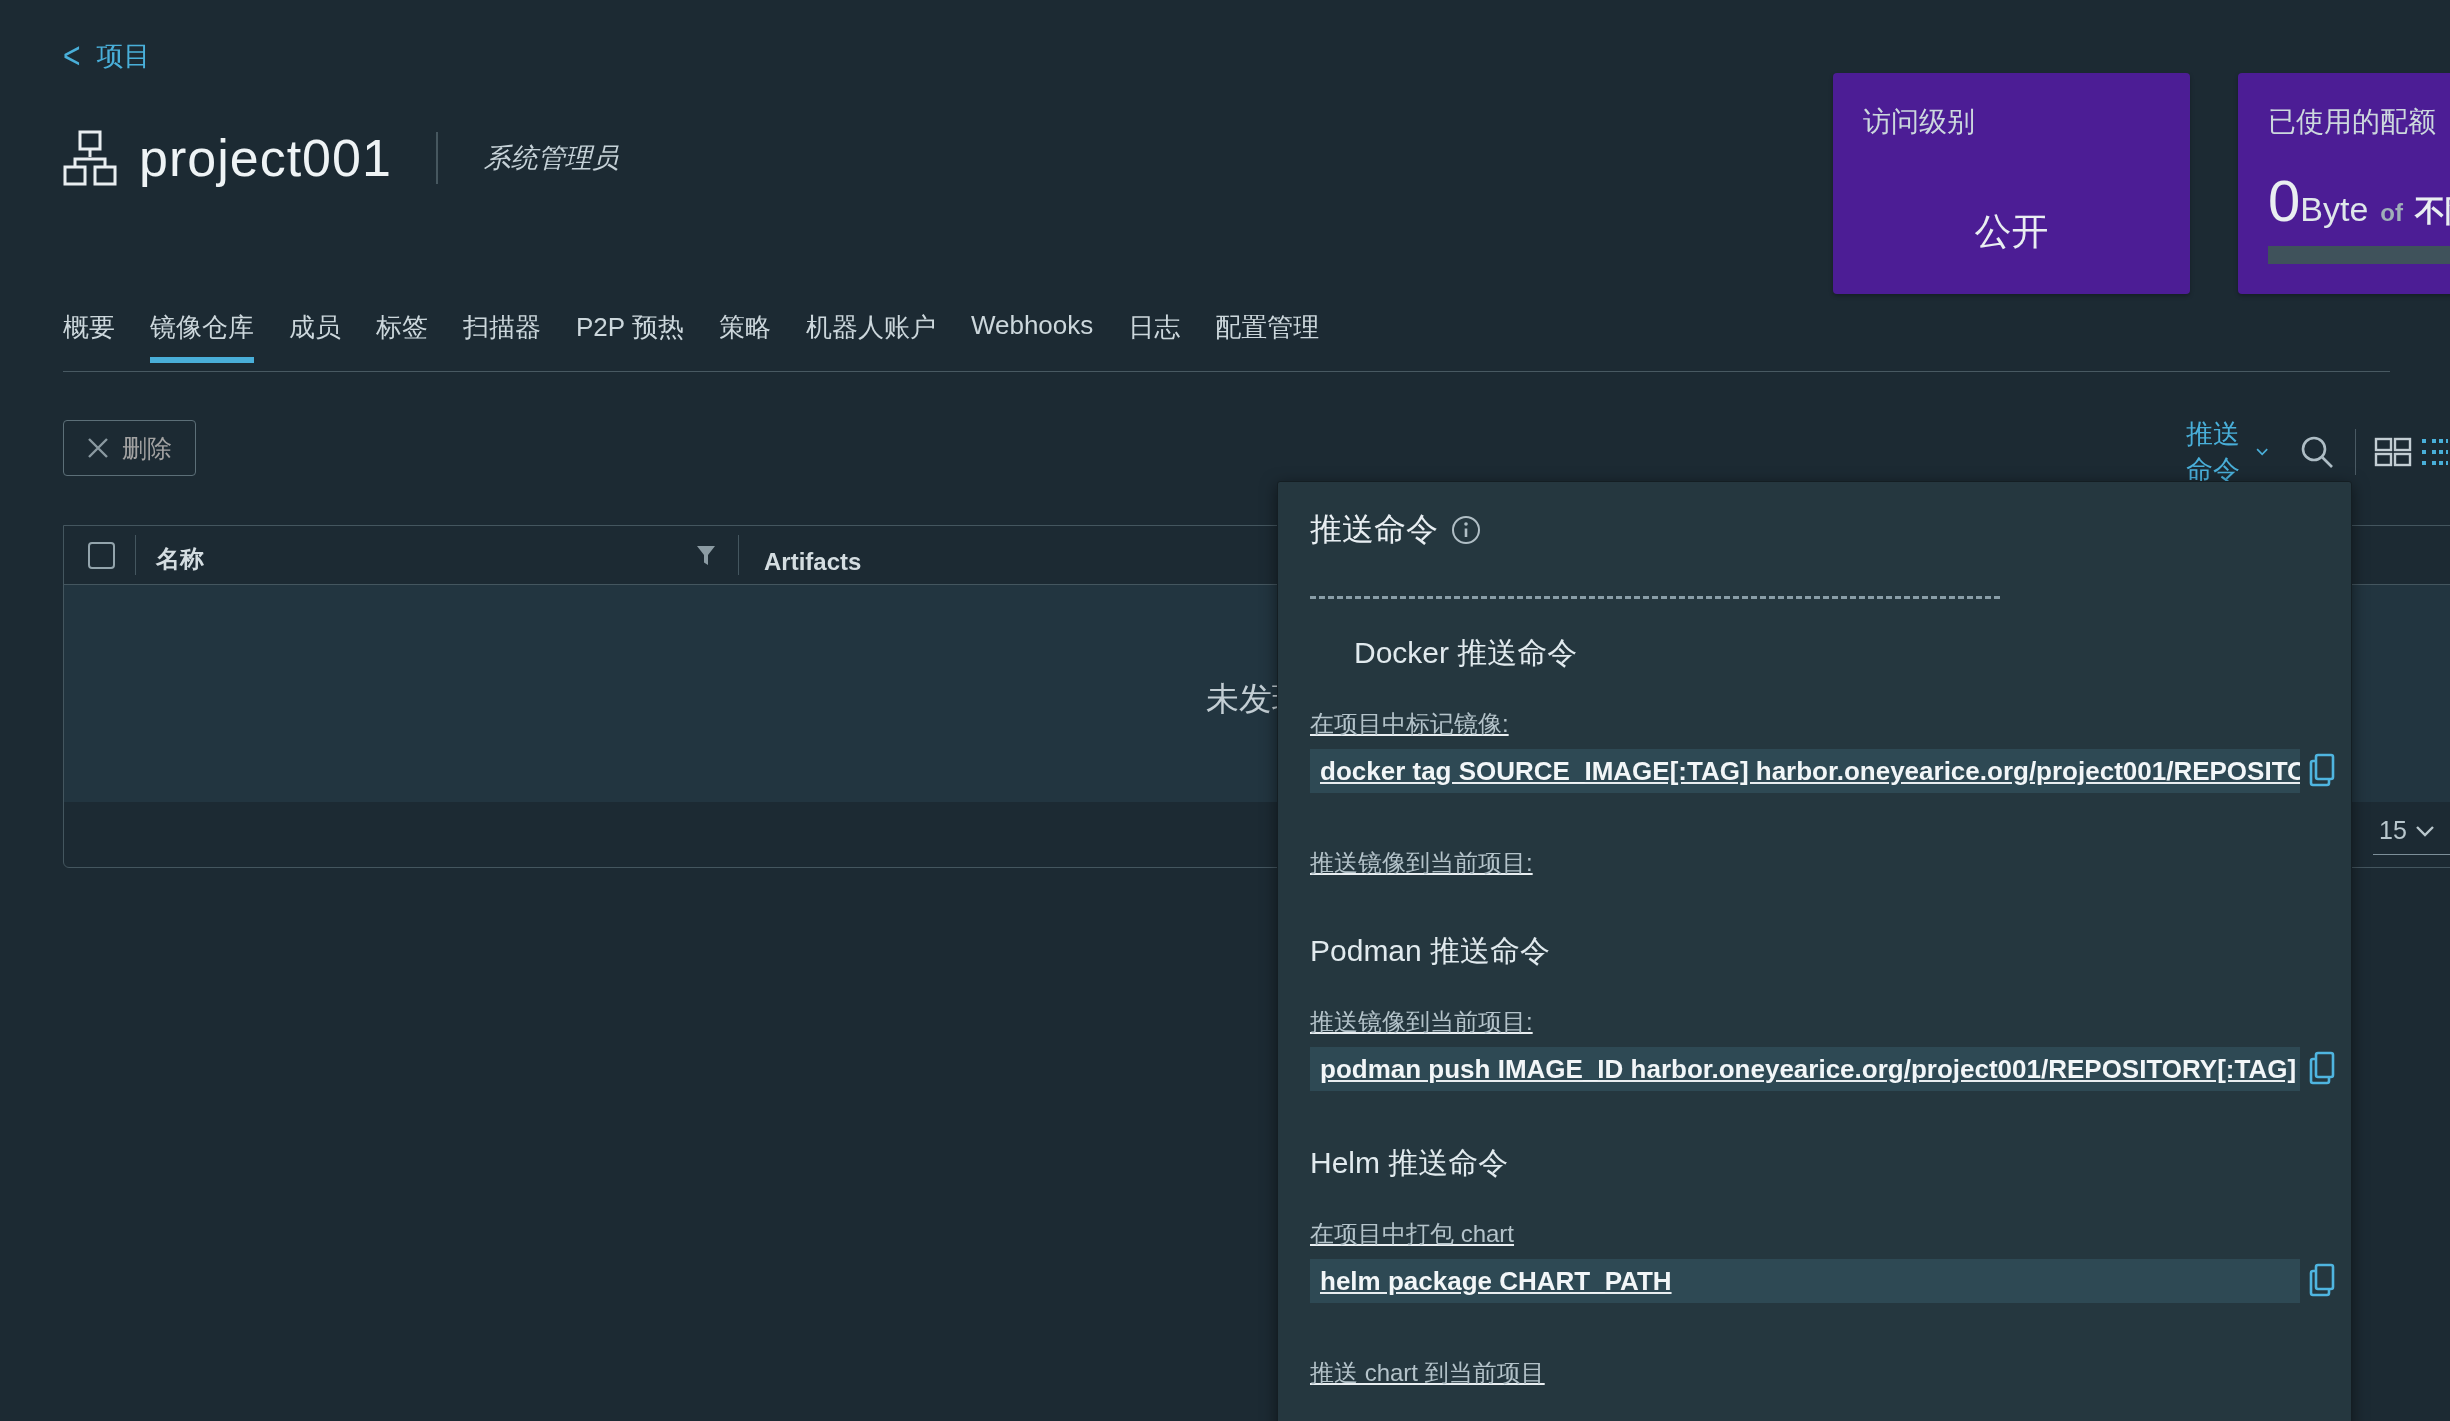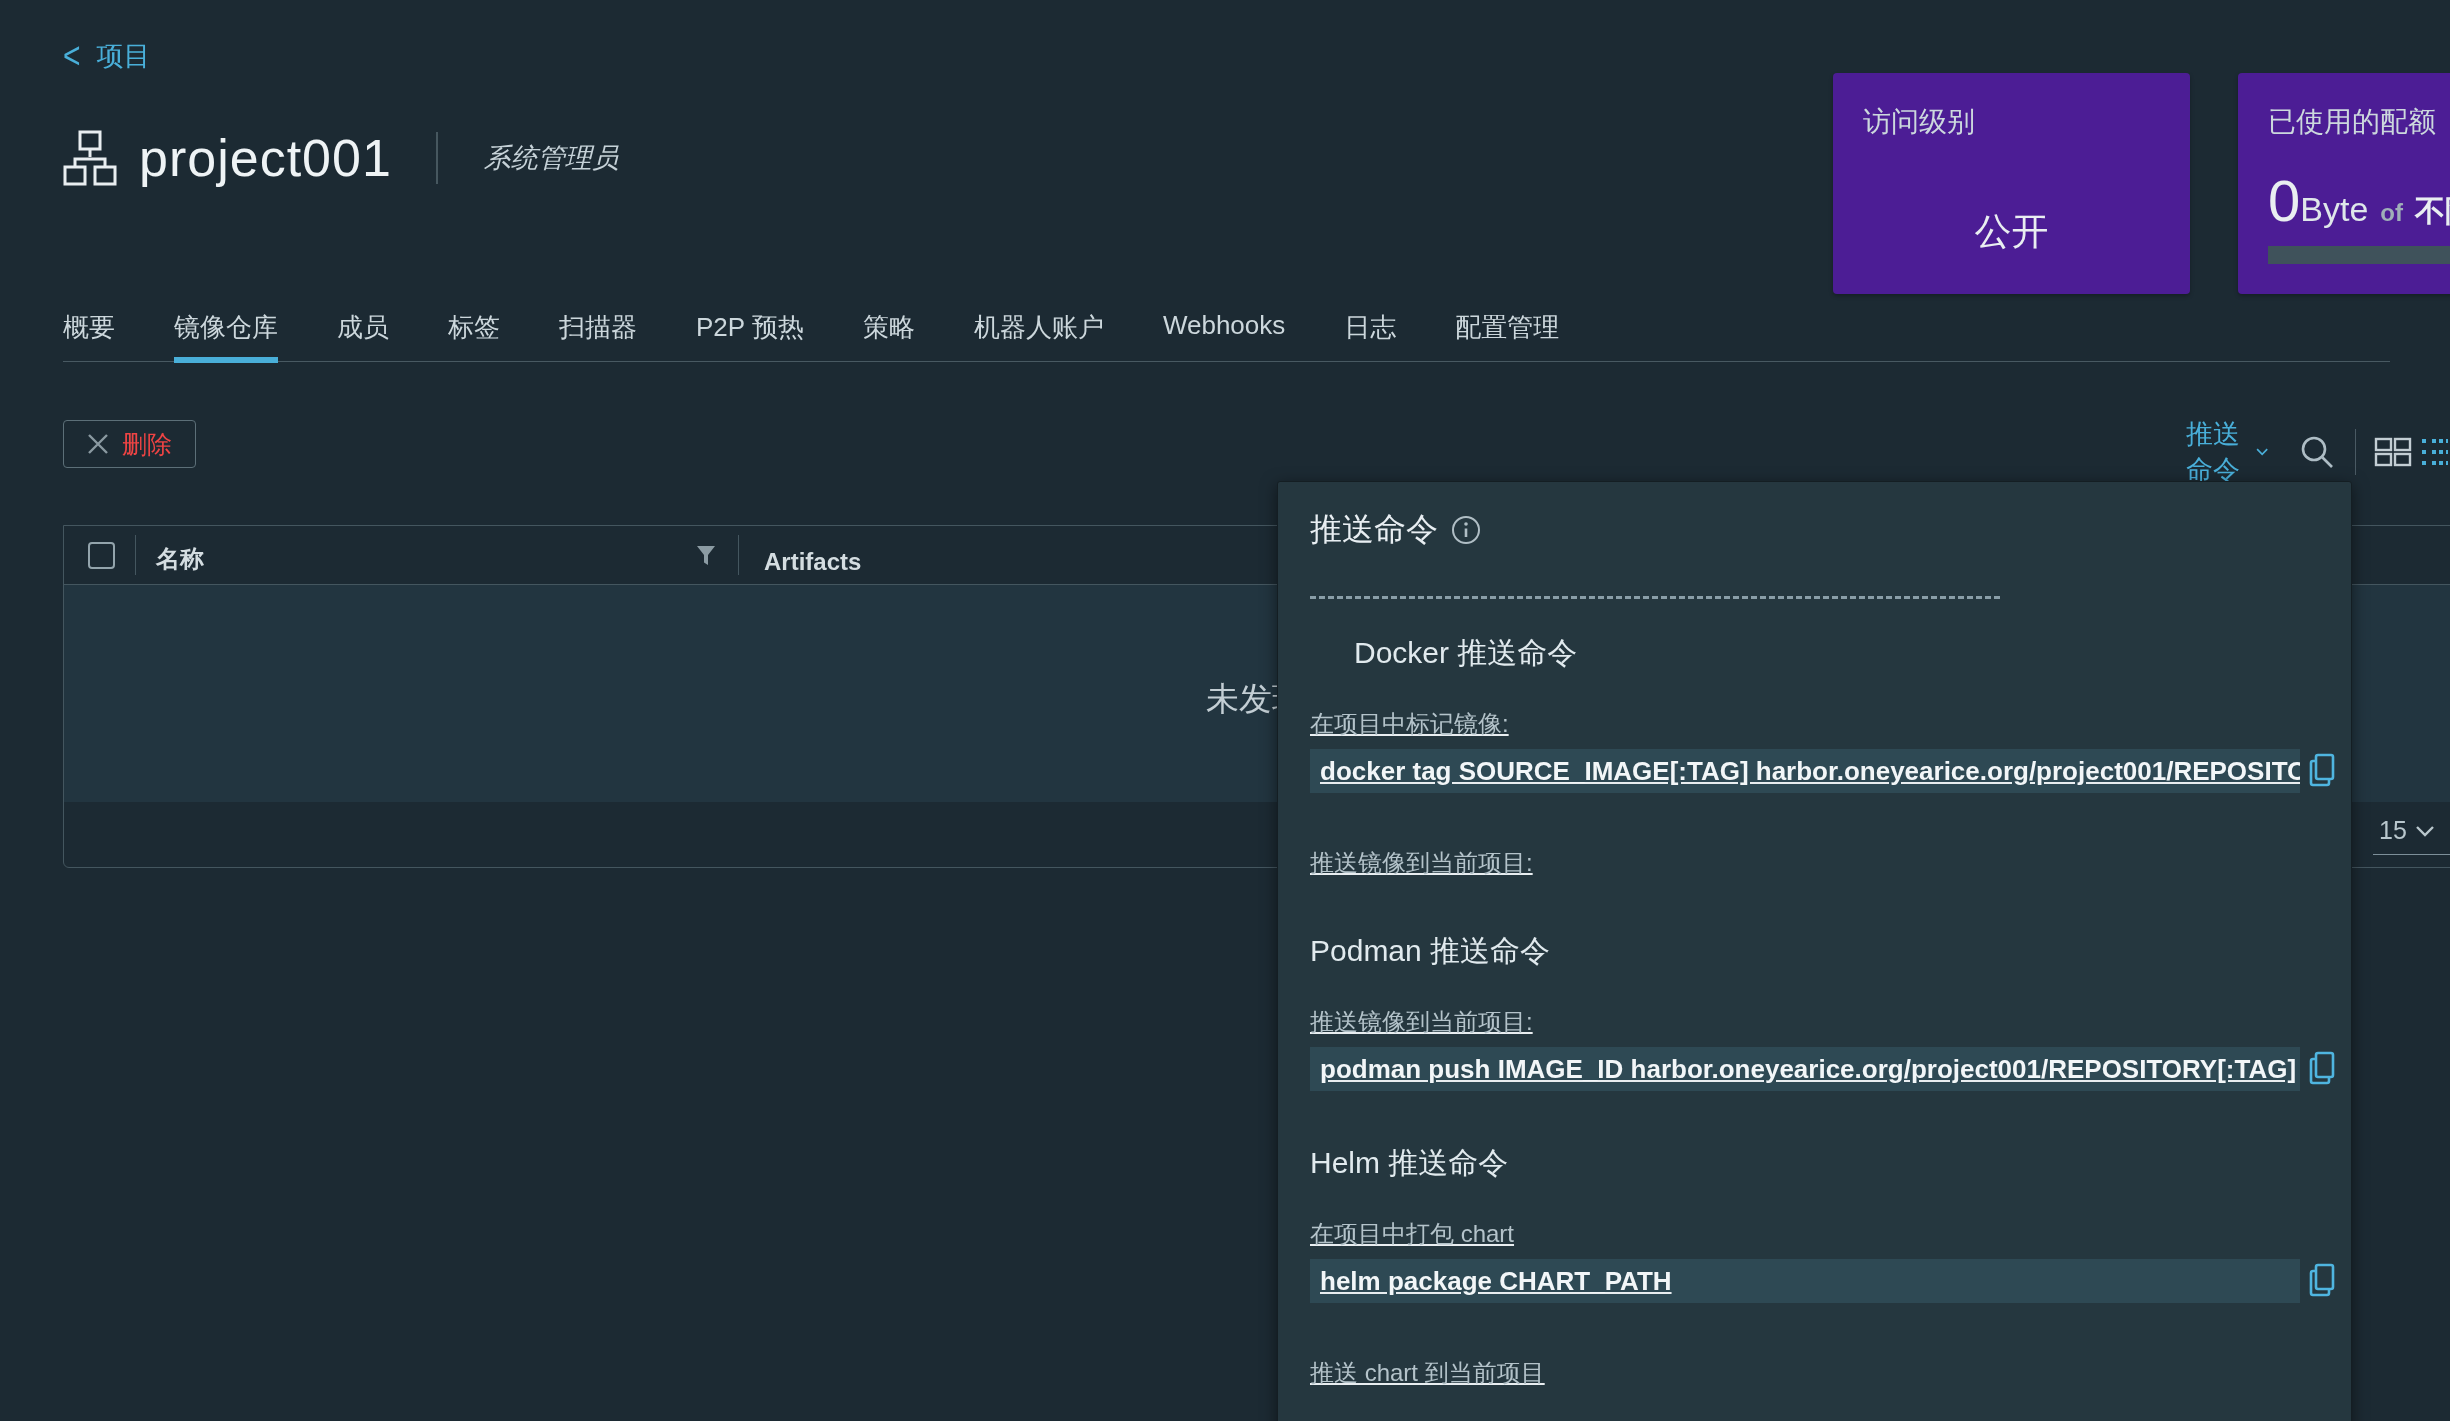--- a/index.html
+++ b/index.html
@@ -27,29 +27,29 @@
   .card-access { left:1833px; width:357px; }
   .card-access .card-value { margin-top:66px; text-align:center; font-size:37px; color:#e9eef1; }
   .card-quota { left:2238px; width:400px; }
   .quota-line { margin-top:26px; display:flex; align-items:baseline; white-space:nowrap; }
   .quota-used { font-size:58px; font-weight:300; color:#e9eef1; }
   .quota-unit { font-size:34px; font-weight:300; color:#dfe7ea; }
   .quota-of { font-size:24px; font-weight:700; color:#9fb0b8; margin:0 12px; }
   .quota-limit { font-size:30px; font-weight:700; color:#e9eef1; }
   .quota-bar { margin-top:12px; height:18px; width:340px; background:#3f525b; }
   
-  .tabs { position:absolute; left:63px; top:310px; width:2327px; display:flex; gap:59px;
-    border-bottom:1px solid #485962; padding-bottom:16px; }
+  .tabs { position:absolute; left:63px; top:310px; width:2327px; display:flex; gap:35px;
+    border-bottom:1px solid #485962; padding-bottom:26px; }
   .tab { position:relative; font-size:26px; color:#ccd7dc; cursor:pointer; white-space:nowrap; }
   .tab.active::after { content:""; position:absolute; left:0; right:0; bottom:-18px; height:6px; background:#49afd9; }
   
-  .btn-delete { position:absolute; left:63px; top:420px; width:133px; height:48px;
+  .btn-delete { position:absolute; left:63px; top:420px; width:133px; height:56px;
     display:flex; align-items:center; justify-content:center; gap:13px;
     border:1px solid #5c6f78; border-radius:4px; background:transparent;
-    color:#ef4444; font-size:25px; }
+    color:#a3a3a3; font-size:25px; }
   .toolbar-right { position:absolute; left:2186px; top:420px; height:64px; display:flex; align-items:center; }
   .push-toggle { display:flex; align-items:center; gap:10px; color:#49afd9; font-size:27px; cursor:pointer; }
   .search-btn { margin-left:30px; display:flex; }
   .tb-divider { width:2px; height:46px; background:#4a5a63; margin:0 18px 0 20px; }
   .view-icons { display:flex; align-items:center; gap:8px; }
   
   .grid { position:absolute; left:63px; top:525px; width:2427px; height:343px;
     border:1px solid #44565f; border-radius:0 0 6px 6px; }
   .grid-head { position:relative; height:59px; border-bottom:1px solid #44565f; }
   .grid-body { position:relative; height:217px; background:#223540; }

